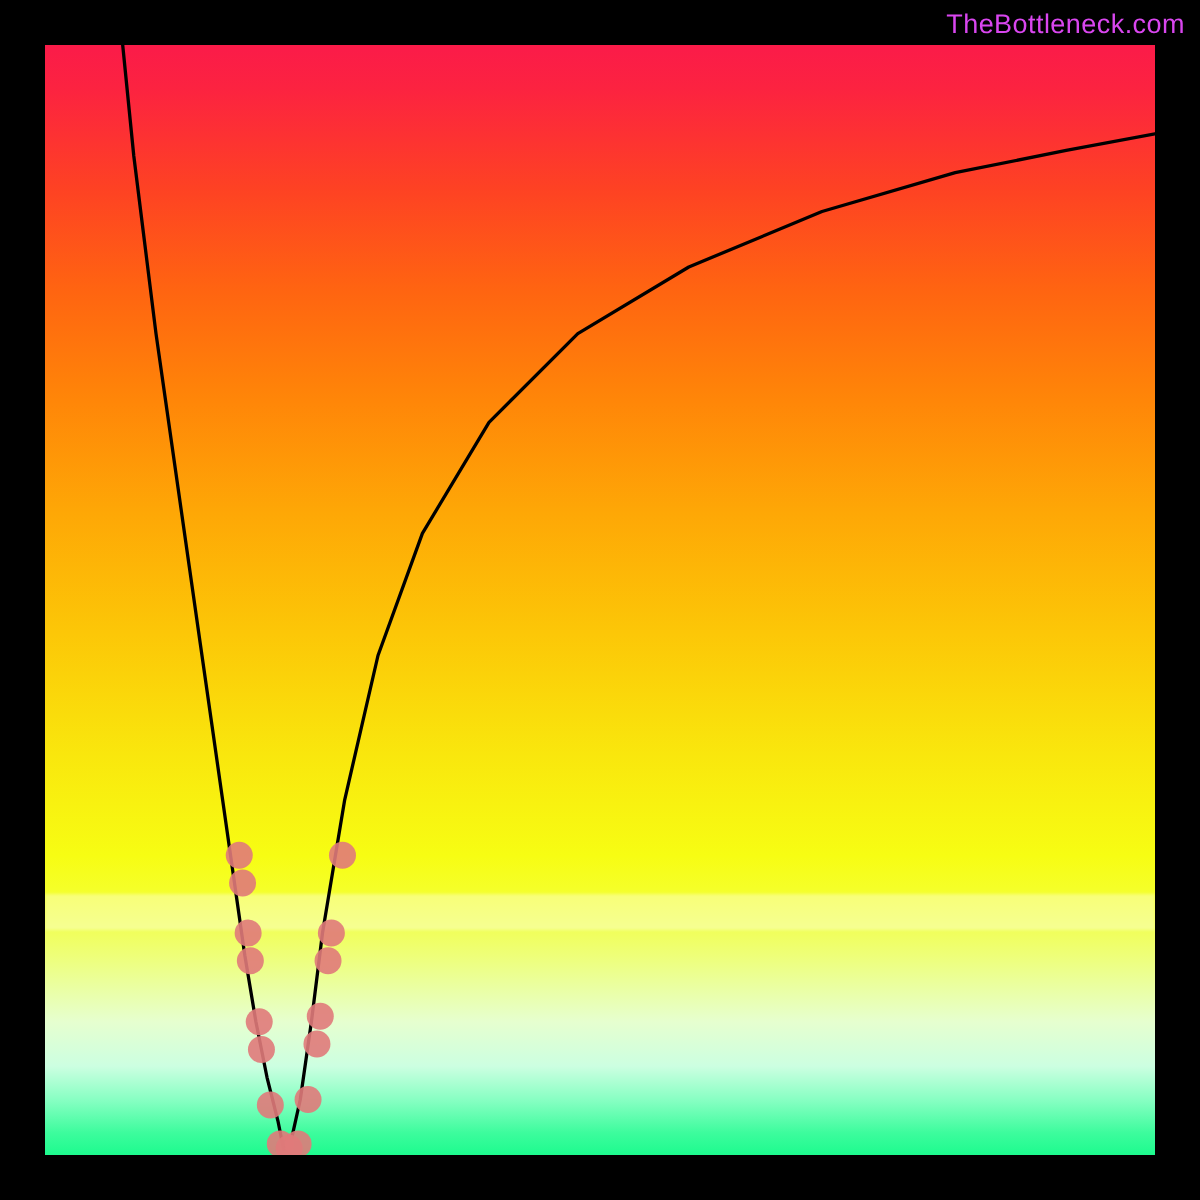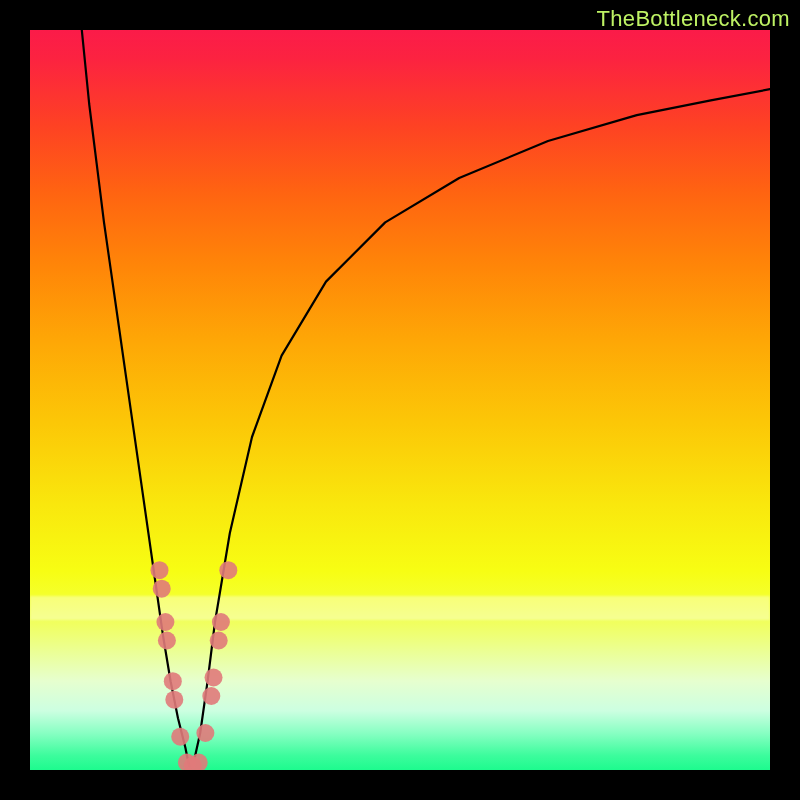--- a/index.html
+++ b/index.html
@@ -59,22 +59,22 @@
   svg.curves {
     position: absolute;
     left: 0; top: 0;
     width: 100%;
     height: 100%;
   }
   .watermark {
     position: absolute;
     top: 6px;
     right: 10px;
-    color: #bef264;
-    font-size: 22px;
+    color: #d946ef;
+    font-size: 18px;
     letter-spacing: 0.3px;
     font-weight: 400;
     user-select: none;
   }
 </style>
 </head>
 <body>
 
 <div class="frame">
 

